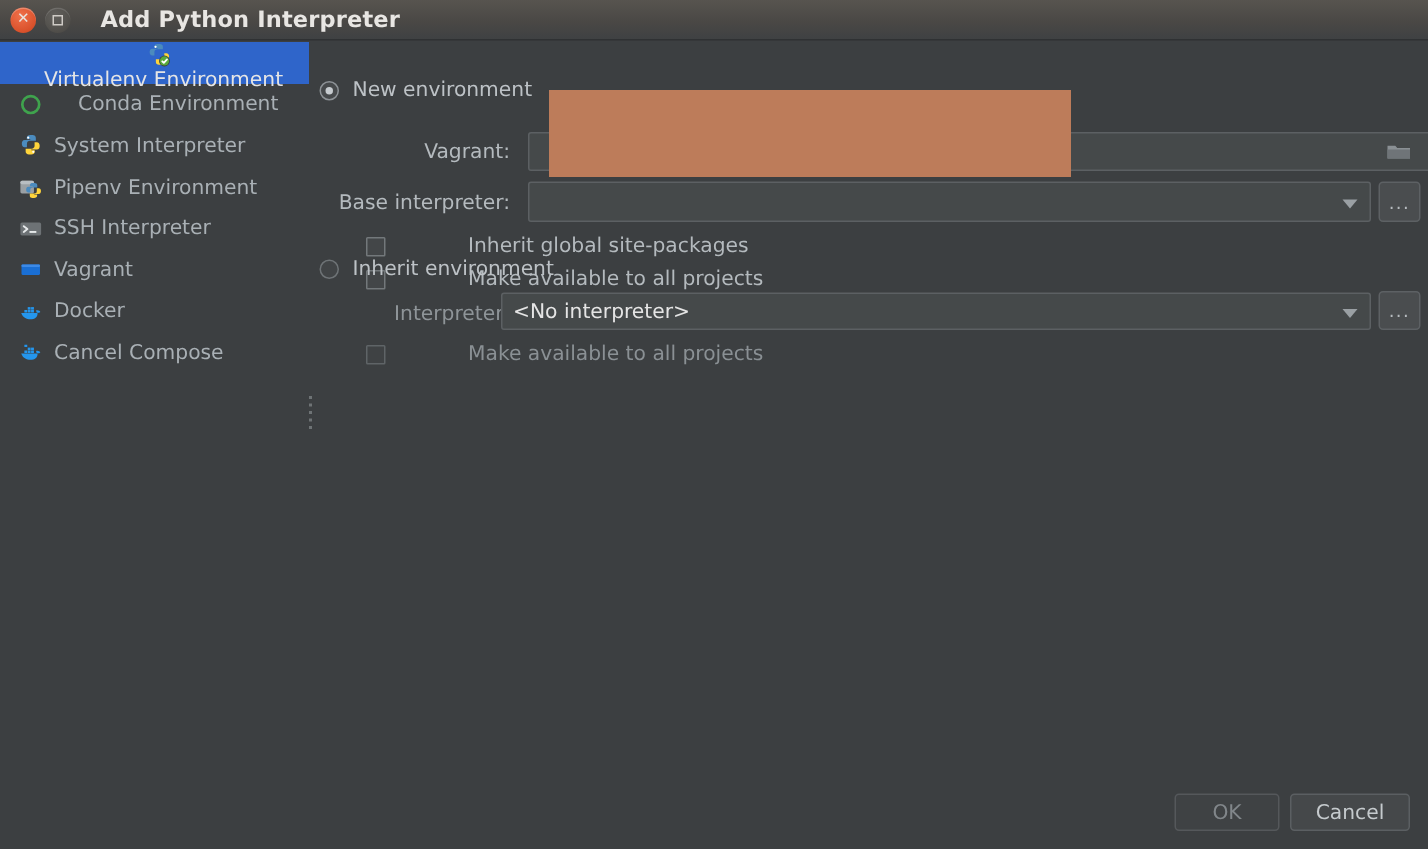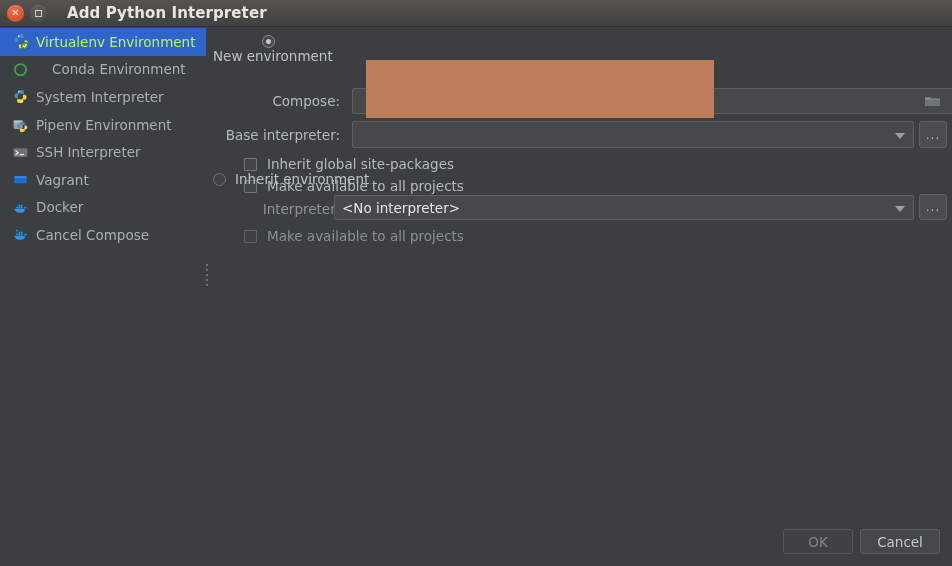--- a/index.html
+++ b/index.html
@@ -82,21 +82,22 @@
     height: 27.5px;
     display: flex;
     align-items: center;
     padding-left: 12px;
     box-sizing: border-box;
     color: #a9b0b5;
     font-size: 13.5px;
   }
   .side-item.selected {
     background: #2f65ca;
-    color: #bef264;
+    color: #e5e5e5;
+    flex-direction: column;
   }
   .side-item .ico {
     width: 17px; height: 17px;
     margin-right: 7px;
     flex: none;
     position: relative;
     display: block;
   }
   .side-item .lbl { white-space: nowrap; }
 
@@ -206,20 +207,21 @@
     align-items: center;
     justify-content: center;
   }
 
   .check-row {
     position: absolute;
     display: flex;
     align-items: center;
     font-size: 13.5px;
     color: #b4babe;
+    gap: 45px;
   }
   .check-row.dim { color: #8a9094; }
   .cbox {
     width: 13px; height: 13px;
     box-sizing: border-box;
     border: 1px solid #73787b;
     background: #434648;
     margin-right: 10px;
     flex: none;
     border-radius: 1px;
@@ -377,26 +379,26 @@
   <div class="splitter">
     <i></i>
     <i></i>
     <i></i>
     <i></i>
     <i></i>
   </div>
 
   <div class="main">
 
-    <div class="radio-row" style="left:6px; top:7px;flex-direction:column;">
+    <div class="radio-row" style="left:6px; top:24px;">
       <span class="radio on"></span>
       <span>New environment</span>
     </div>
 
-    <div class="flabel" style="left:8px; top:65px; width:125px;">Compose:</div>
+    <div class="flabel" style="left:8px; top:65px; width:125px;">Vagrant:</div>
     <div class="field" style="left:145px; top:60px; width:700px; height:26px;">
       <span></span>
     </div>
     <div class="folder-btn" style="left:705px; top:60px; width:40px; height:26px;">
       <svg width="17" height="14" viewBox="0 0 17 14">
         <path d="M1 3.2h5.2l1.3 1.4H16v7.1H1z" fill="#8a9094"></path>
         <path d="M1 5.6h15v6.1H1z" fill="#6f7478"></path>
       </svg>
     </div>
 

